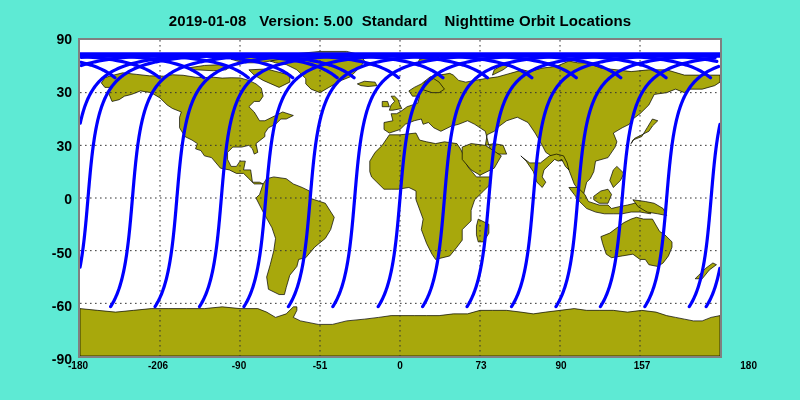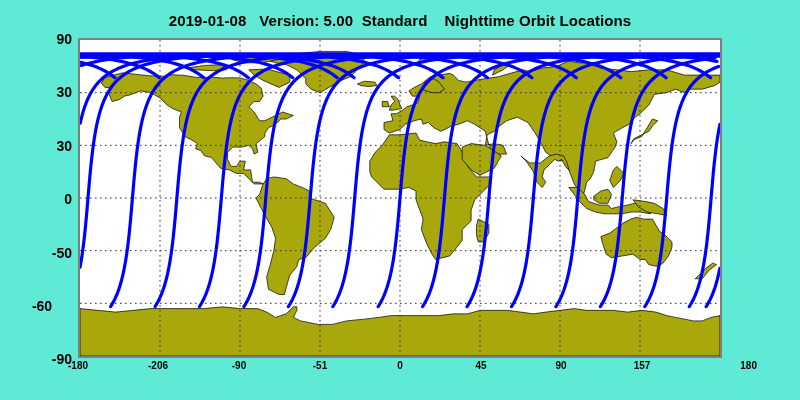--- a/index.html
+++ b/index.html
@@ -28,29 +28,29 @@
 
 <div id="page">
 
   <div id="title">2019-01-08   Version: 5.00  Standard    Nighttime Orbit Locations</div>
 
   <div class="ylab" style="top:31px;">90</div>
   <div class="ylab" style="top:84px;">30</div>
   <div class="ylab" style="top:138px;">30</div>
   <div class="ylab" style="top:191px;">0</div>
   <div class="ylab" style="top:245px;">-50</div>
-  <div class="ylab" style="top:298px;text-align:center;">-60</div>
+  <div class="ylab" style="top:298px;">-60</div>
   <div class="ylab" style="top:351px;">-90</div>
 
   <div class="xlab" style="left:43px;">-180</div>
   <div class="xlab" style="left:123px;">-206</div>
   <div class="xlab" style="left:204px;">-90</div>
   <div class="xlab" style="left:285px;">-51</div>
   <div class="xlab" style="left:365px;">0</div>
-  <div class="xlab" style="left:446px;">45</div>
+  <div class="xlab" style="left:446px;">73</div>
   <div class="xlab" style="left:526px;">90</div>
   <div class="xlab" style="left:607px;">157</div>
   <div class="xlab" style="left:687px;text-align:right;">180</div>
 
   <div id="plotframe">
     <div id="plotinner">
       <svg class="layer" id="svg-land" viewBox="0 0 640 316" preserveAspectRatio="none">
           <polygon points="21.33,43.01 24.89,37.74 30.22,35.99 42.67,32.83 56.89,34.41 69.33,35.81 83.56,36.16 92.44,34.76 103.11,35.29 115.56,37.22 124.44,37.57 133.33,37.22 142.22,38.10 151.11,37.74 160.00,37.92 168.89,40.38 176.00,43.89 181.33,48.28 183.11,56.18 179.56,61.44 174.22,61.44 168.89,66.71 174.22,71.98 179.56,80.76 184.89,80.76 195.56,75.49 202.67,71.98 213.33,75.49 206.22,79.00 200.89,79.00 195.56,84.27 188.44,87.78 184.89,93.04 184.89,96.56 176.00,103.58 177.78,112.36 174.22,114.11 172.44,108.84 168.89,105.33 161.78,107.09 152.89,107.09 147.56,112.36 147.56,119.38 151.11,126.40 156.44,126.40 160.00,121.13 165.33,121.13 163.56,129.91 170.67,129.91 172.44,142.20 179.56,142.20 183.11,143.96 174.22,143.96 168.89,138.69 163.56,133.42 156.44,133.42 149.33,129.91 140.44,128.16 131.56,117.62 124.44,115.87 120.89,110.60 115.56,108.84 117.33,103.58 112.00,100.07 104.89,96.56 99.56,87.78 99.56,77.24 101.33,71.98 92.44,68.47 87.11,64.96 80.00,57.93 71.11,52.67 60.44,50.91 51.56,54.42 44.44,56.18 39.11,59.69 32.00,61.44 28.44,52.67 32.00,47.40 24.89,47.40 21.33,43.01" fill="#a8a80c" stroke="#000000" stroke-width="0.7" stroke-linejoin="round"></polygon>
           <polygon points="190.22,21.07 200.89,17.56 213.33,14.04 240.00,11.41 266.67,11.41 280.89,14.92 284.44,21.07 280.89,26.33 275.56,31.60 270.22,36.87 261.33,40.38 248.89,47.40 240.00,52.67 231.11,49.16 225.78,43.89 225.78,38.62 222.22,35.11 216.89,29.84 206.22,24.58 195.56,22.82 190.22,21.07" fill="#a8a80c" stroke="#000000" stroke-width="0.7" stroke-linejoin="round"></polygon>
           <polygon points="106.67,28.09 124.44,25.46 142.22,24.58 151.11,26.33 145.78,29.84 133.33,30.72 115.56,29.84 106.67,28.09" fill="#a8a80c" stroke="#000000" stroke-width="0.7" stroke-linejoin="round"></polygon>

